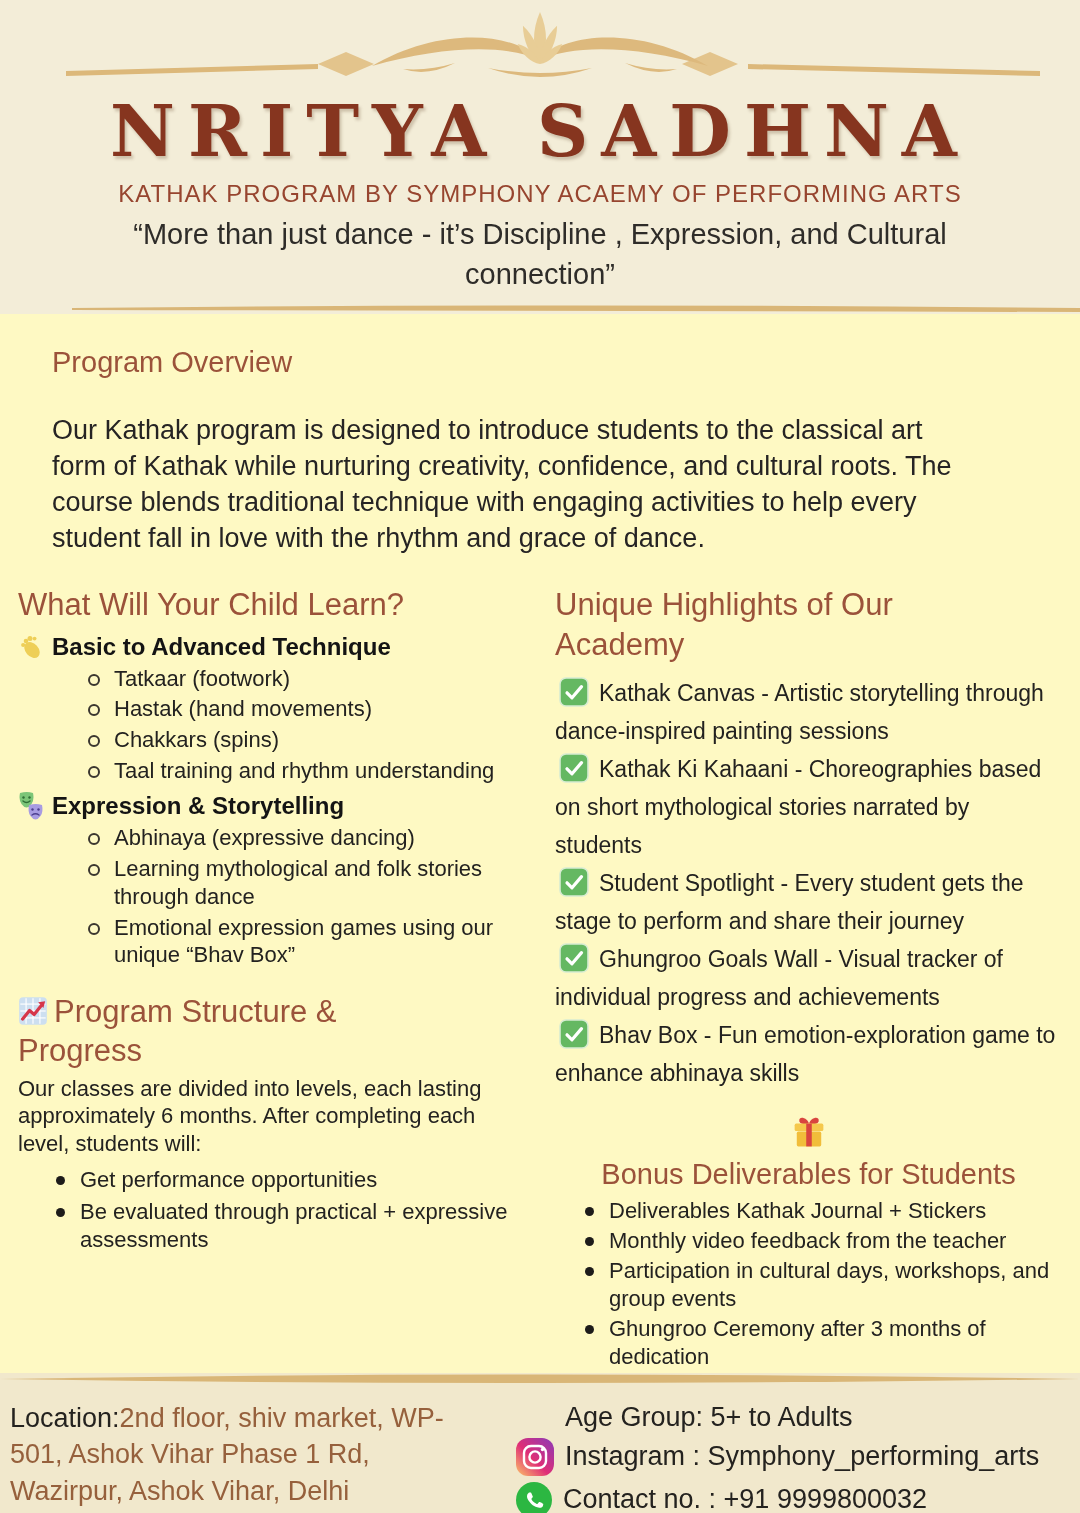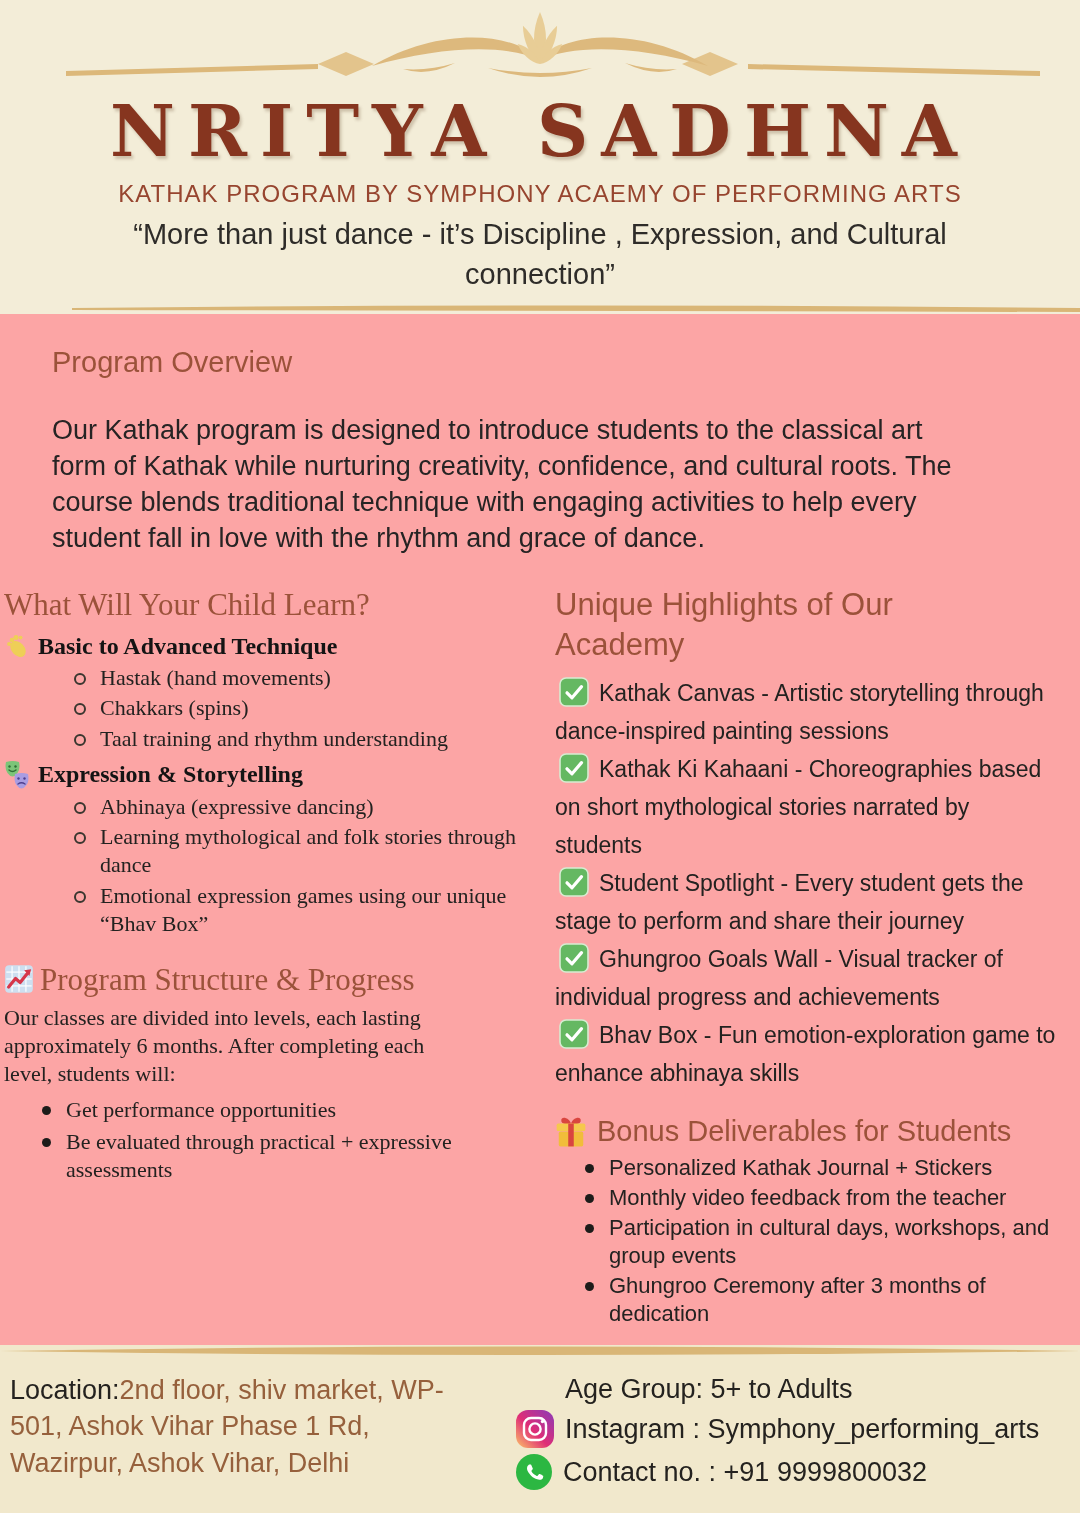--- a/index.html
+++ b/index.html
@@ -1,21 +1,21 @@
 <!DOCTYPE html>
 <html><head>
 <meta charset="utf-8">
 <style>
   * { margin:0; padding:0; box-sizing:border-box; }
   html,body { width:1080px; }
   body { font-family:"Liberation Sans", sans-serif; }
   .page{
     width:1080px; height:1513px;
     display:flex; flex-direction:column;
-    background:#fca5a5;
+    background:#fef9c3;
     overflow:hidden;
   }
 
   
   .header{
     background:#f3edd8;
     padding-top:6px;
     flex:0 0 auto;
   }
   .ornament{ display:block; margin:0 auto; }
@@ -61,21 +61,21 @@
   .overview-text{
     margin-top:32px;
     font-size:27px;
     line-height:1.33;
     color:#262424;
     max-width:930px;
     font-weight:500;
   }
 
   .columns{ display:flex; margin-top:28px; }
-  .col-left{ width:545px; padding-left:4px; flex:0 0 auto;font-family:Liberation Serif, serif; }
+  .col-left{ width:545px; padding-left:18px; flex:0 0 auto; }
   .col-right{ width:517px; padding-left:10px; flex:0 0 auto; }
 
   .learn-heading{ font-size:31px; }
   .group-title{
     display:flex; align-items:center; gap:8px;
     font-size:24px; font-weight:700; color:#141414;
     margin-top:8px;
   }
   .circle-list{ list-style:none; margin:4px 0 0 62px; }
   .circle-list li{
@@ -111,21 +111,21 @@
   .hl-heading{ font-size:31px; max-width:460px; }
   .hl-list{ margin-top:10px; }
   .hl-item{
     font-size:23px; line-height:38px; color:#232220; font-weight:500;
   }
   .hl-item .check{ margin:0 10px 0 4px; vertical-align:-6px; }
 
   .bonus{ margin-top:22px; }
   .bonus-heading{
     display:flex; align-items:center; gap:10px;
-    font-size:29px; color:#9b523a; font-weight:500;
+    font-size:29px; color:#9b523a; font-weight:500;flex-direction:column;
   }
   .bonus .dot-list{ margin-left:28px; margin-top:6px; }
   .bonus .dot-list li{ margin-bottom:2px; }
 
   
   .footer{ flex:0 0 auto; background:#f1e8cc; }
   .footer-cols{ display:flex; padding:14px 8px 18px 10px; }
   .f-left{ width:505px; flex:0 0 auto; }
   .location{
     font-size:27px; line-height:1.35; font-weight:500;
@@ -197,20 +197,21 @@
             <ellipse cx="14" cy="16" rx="6.5" ry="9" transform="rotate(-42 14 16)" fill="#eecf57"></ellipse>
             <circle cx="5.2" cy="11" r="2.1" fill="#eecf57"></circle>
             <circle cx="8" cy="7" r="2.3" fill="#eecf57"></circle>
             <circle cx="12" cy="4.6" r="2.5" fill="#eecf57"></circle>
             <circle cx="16.6" cy="4.6" r="1.9" fill="#eecf57"></circle>
           </svg>
           <span>Basic to Advanced Technique</span>
         </div>
         <ul class="circle-list">
 
+        <li>Tatkaar (footwork)</li>
             <li>Hastak (hand movements)</li>
             <li>Chakkars (spins)</li>
             <li>Taal training and rhythm understanding</li>
           </ul>
 
         <div class="group-title">
           <svg class="icon" width="26" height="28" viewBox="0 0 26 28">
             <path d="M2,1 q7,-2 13,0 q1.5,7 -1.5,11 q-2.5,3.5 -5,3.5 q-2.5,0 -5,-3.5 Q0.5,8 2,1 Z" fill="#7cc578"></path>
             <circle cx="5.5" cy="5.5" r="1.2" fill="#2f6e35"></circle>
             <circle cx="11.5" cy="5.5" r="1.2" fill="#2f6e35"></circle>
@@ -301,21 +302,21 @@
               <path d="M15,9 C13,2.5 4.5,1.5 6,7 C6.8,9.6 11,10 15,9 Z" fill="#d9453f"></path>
               <path d="M15,9 C17,2.5 25.5,1.5 24,7 C23.2,9.6 19,10 15,9 Z" fill="#d9453f"></path>
               <rect x="1.5" y="9" width="27" height="7" rx="1.5" fill="#f5c84c"></rect>
               <rect x="3.5" y="16.5" width="23" height="14" rx="1.5" fill="#f1bd3a"></rect>
               <rect x="12.4" y="9" width="5.2" height="21.5" fill="#d9453f"></rect>
             </svg>
             <span>Bonus Deliverables for Students</span>
           </div>
           <ul class="dot-list">
 
-          <li>Personalized Kathak Journal + Stickers</li>
+          <li>Deliverables Kathak Journal + Stickers</li>
               <li>Monthly video feedback from the teacher</li>
               <li>Participation in cultural days, workshops, and group events</li>
               <li>Ghungroo Ceremony after 3 months of dedication</li>
             </ul>
         </div>
       </div>
     </div>
   </div>
 
   <div class="footer">

